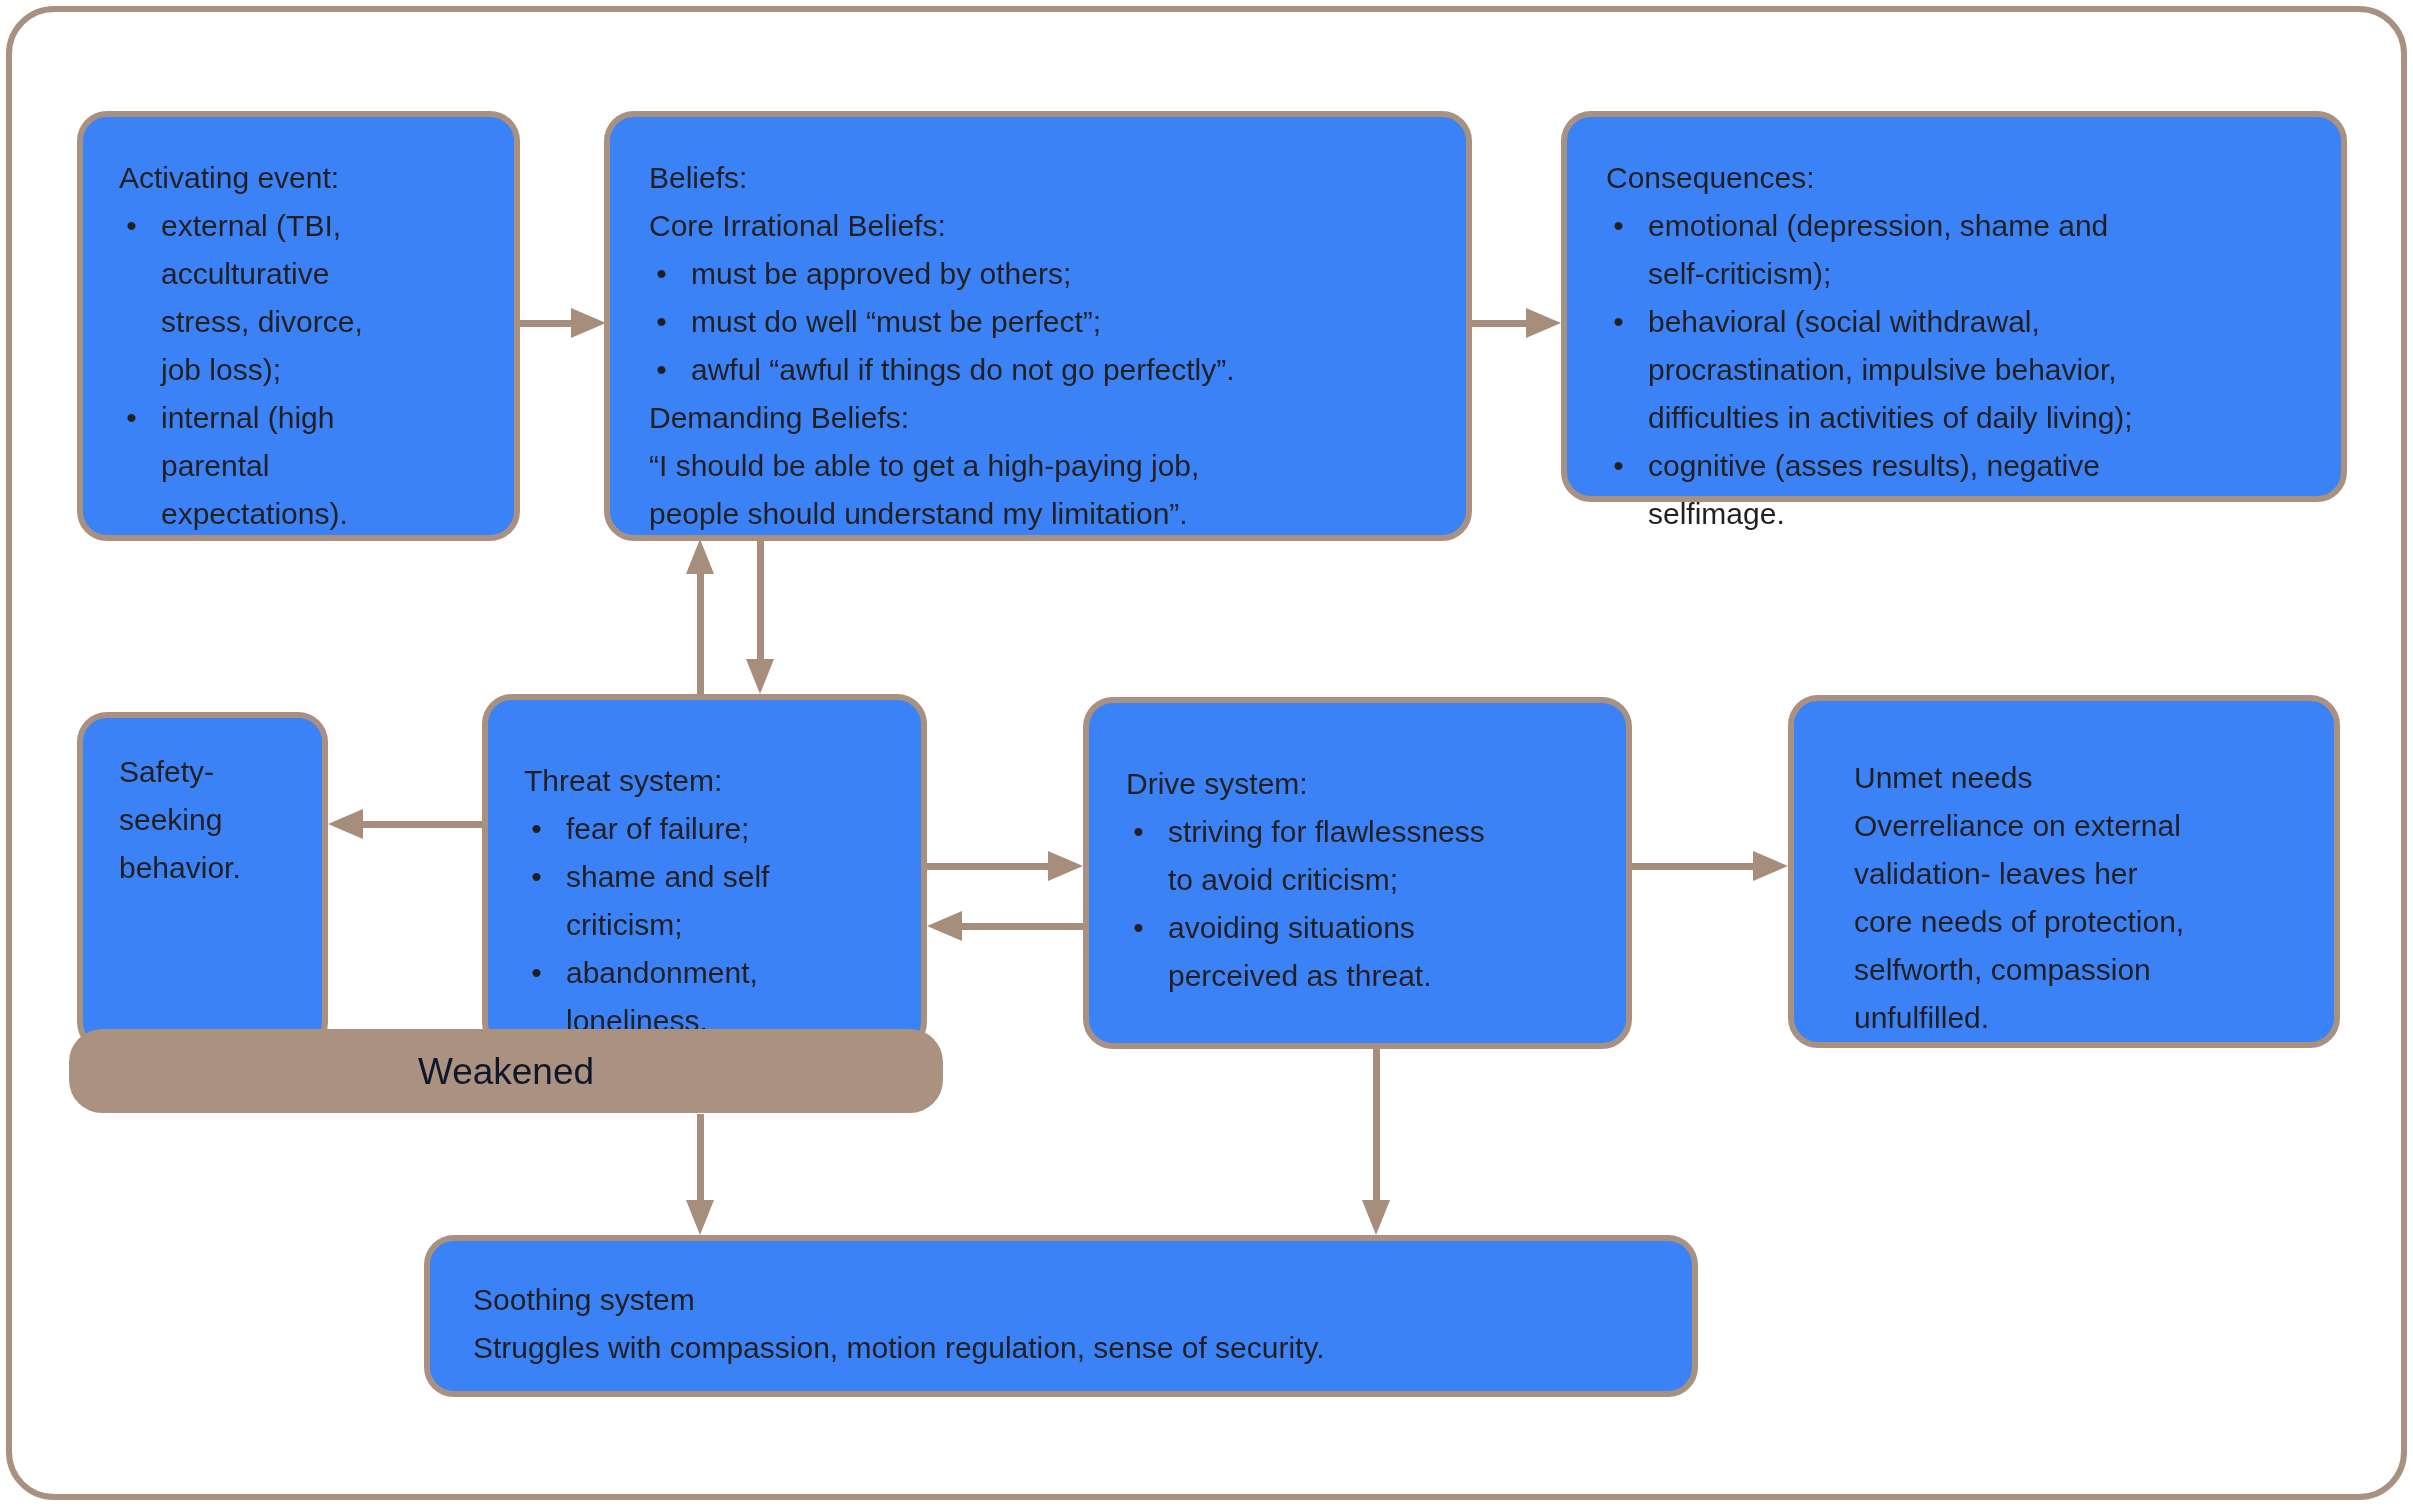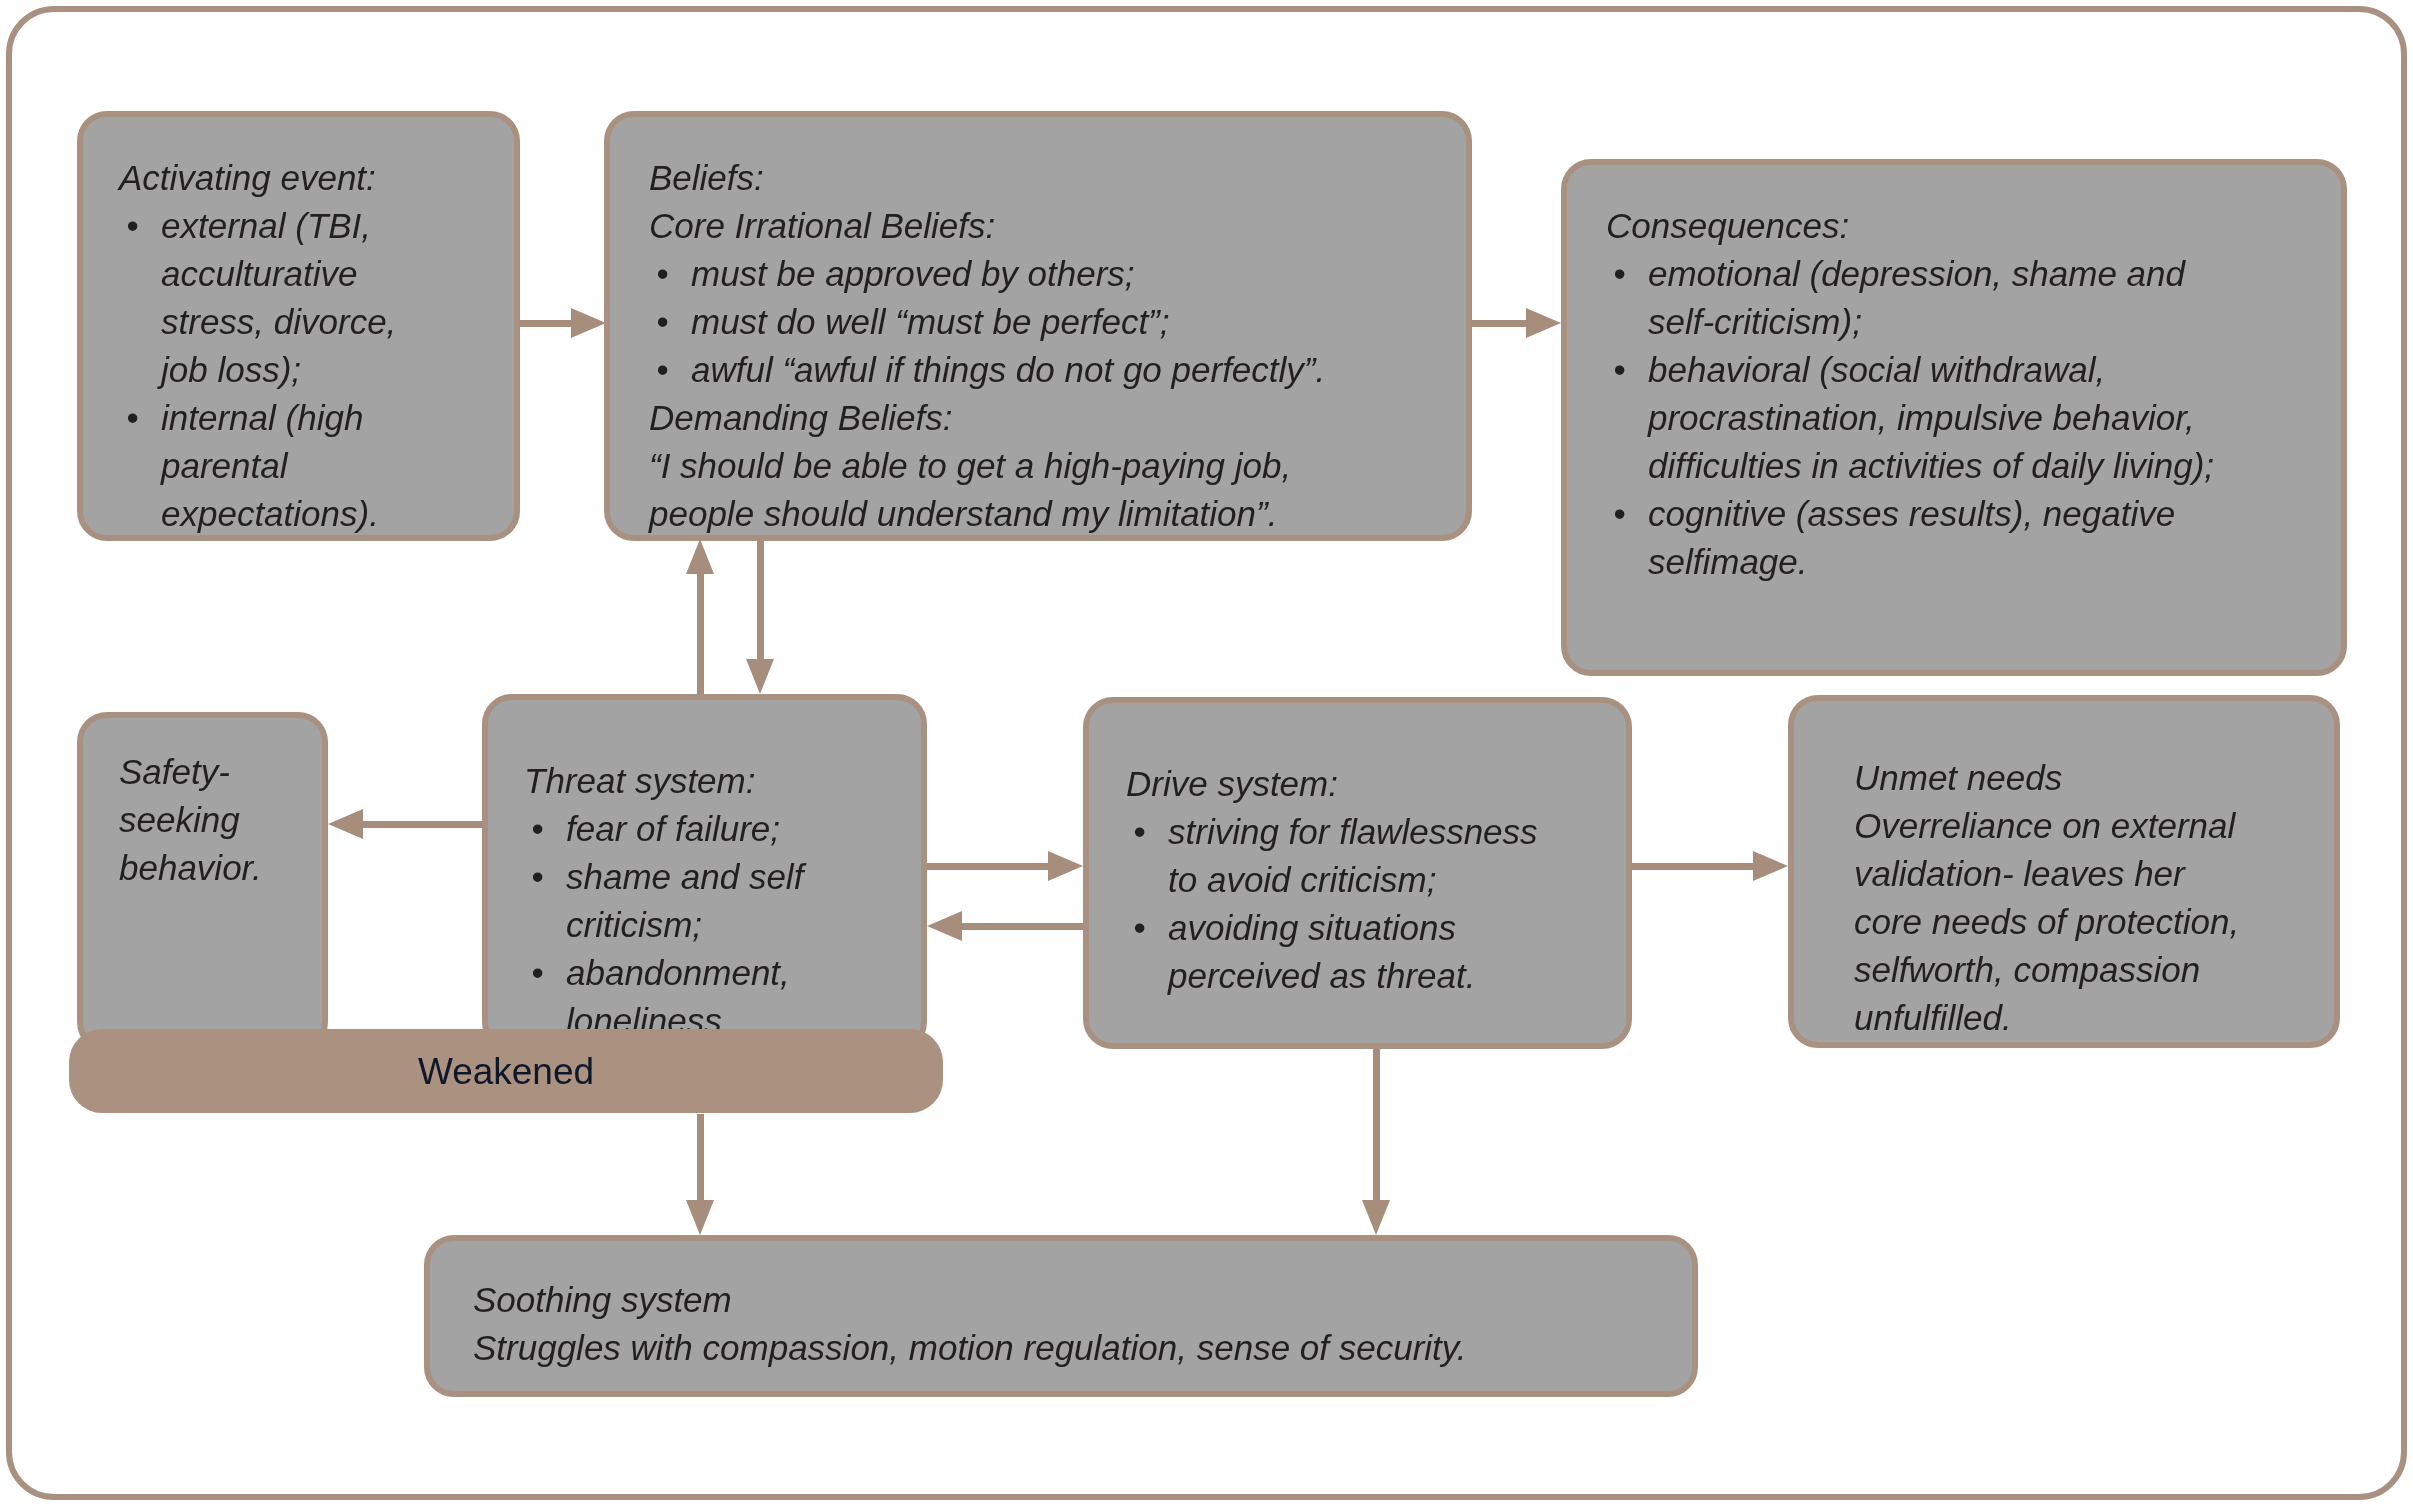--- a/index.html
+++ b/index.html
@@ -1,39 +1,39 @@
 <!DOCTYPE html>
 <html style="font-size:9.6px"><head>
 <meta charset="utf-8">
 <style>
   html,body{margin:0;padding:0;background:#ffffff;}
   body{font-family:"Liberation Sans", sans-serif;color:#231f20;}
   #stage{position:relative;width:2413px;height:1506px;background:#ffffff;overflow:hidden;}
   #frame{position:absolute;left:6px;top:6px;width:2401px;height:1494px;
          border:6.6px solid #a89181;border-radius:48px;box-sizing:border-box;background:#ffffff;}
-  .box{position:absolute;background:#a3a3a3;border:6.6px solid #a89181;border-radius:30px;
-       box-sizing:border-box;z-index:2;font-size:35px;line-height:48px;font-style:italic;}
+  .box{position:absolute;background:#3b82f6;border:6.6px solid #a89181;border-radius:30px;
+       box-sizing:border-box;z-index:2;font-size:30px;line-height:48px;}
   .bar{position:absolute;background:#ab9180;border-radius:33px;z-index:5;
        display:flex;align-items:center;justify-content:center;color:#0f172a;
        font-size:37px;line-height:37px;}
   .ml{white-space:pre-line;}
   ul.blist{list-style:none;margin:0;padding:0;}
   ul.blist li{position:relative;padding-left:42px;white-space:pre-line;}
   ul.blist li::before{content:"\2022";position:absolute;left:7.2px;}
   
   .shaft{position:absolute;background:#a78d7b;z-index:1;}
   .head{position:absolute;width:0;height:0;z-index:1;}
   .head.right{border-left:35px solid #a78d7b;border-top:15.6px solid transparent;border-bottom:15.6px solid transparent;}
   .head.left{border-right:35px solid #a78d7b;border-top:15.6px solid transparent;border-bottom:15.6px solid transparent;}
   .head.up{border-bottom:35px solid #a78d7b;border-left:14.4px solid transparent;border-right:14.4px solid transparent;}
   .head.down{border-top:35px solid #a78d7b;border-left:14.4px solid transparent;border-right:14.4px solid transparent;}
   
   #box-activating{left:77px;top:111px;width:443px;height:430px;padding:37px 30px 0 36px;}
   #box-beliefs{left:604px;top:111px;width:868px;height:430px;padding:37px 30px 0 39px;}
-  #box-consequences{left:1561px;top:111px;width:786px;height:517px;padding:37px 24px 0 39px;margin-top:48px;}
+  #box-consequences{left:1561px;top:111px;width:786px;height:391px;padding:37px 24px 0 39px;}
   #box-safety{left:77px;top:712px;width:251px;height:340px;padding:30px 18px 0 36px;}
   #box-threat{left:482px;top:694px;width:445px;height:358px;padding:57px 18px 0 36px;}
   #box-drive{left:1083px;top:697px;width:549px;height:352px;padding:57px 18px 0 37px;}
   #box-unmet{left:1788px;top:695px;width:552px;height:353px;padding:53px 18px 0 60px;}
   #bar-weakened{left:69px;top:1029px;width:874px;height:84px;}
   #box-soothing{left:424px;top:1235px;width:1274px;height:162px;padding:35px 24px 0 43px;}
 </style>
 </head>
 <body>
 

